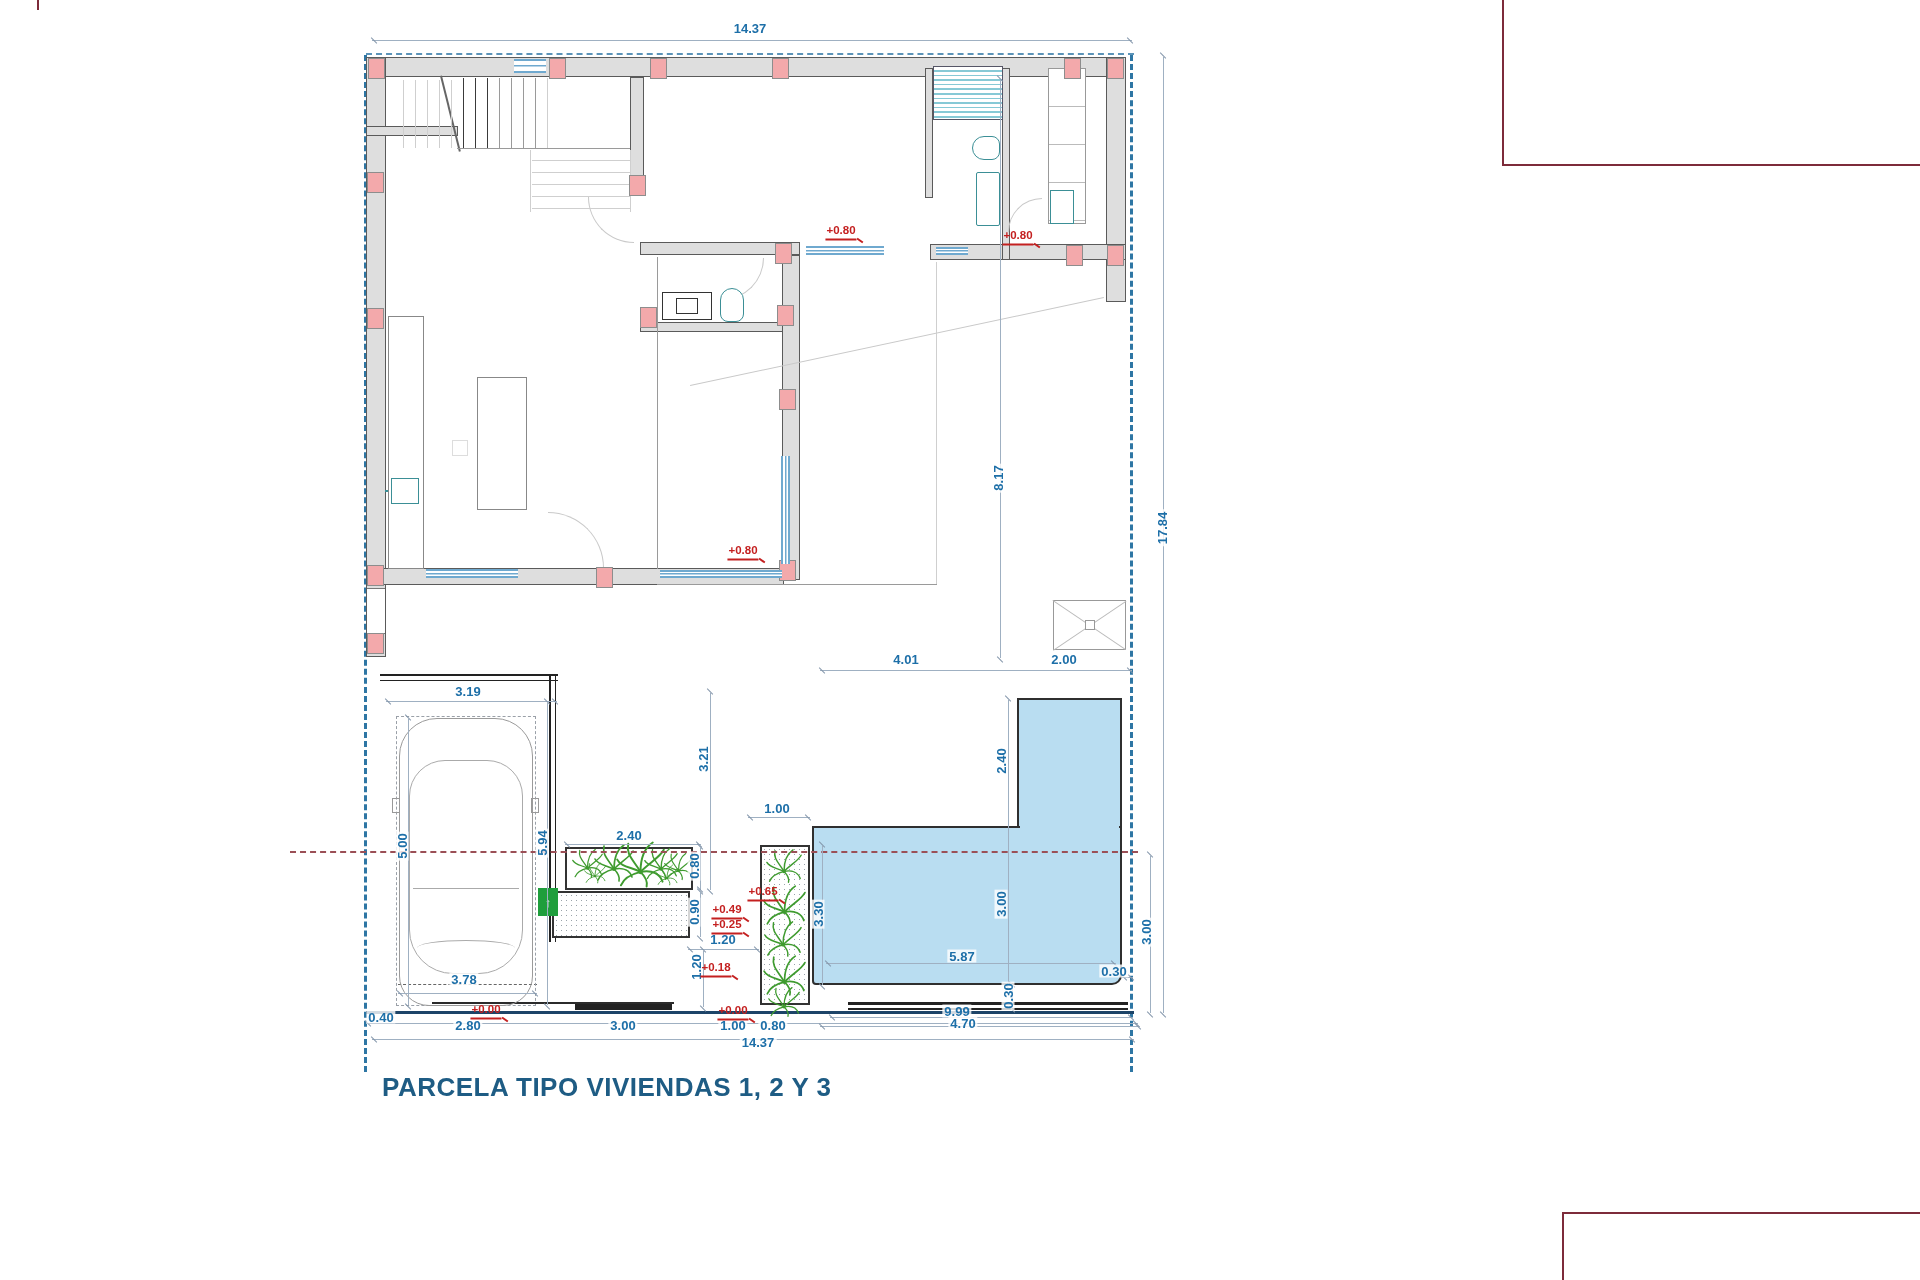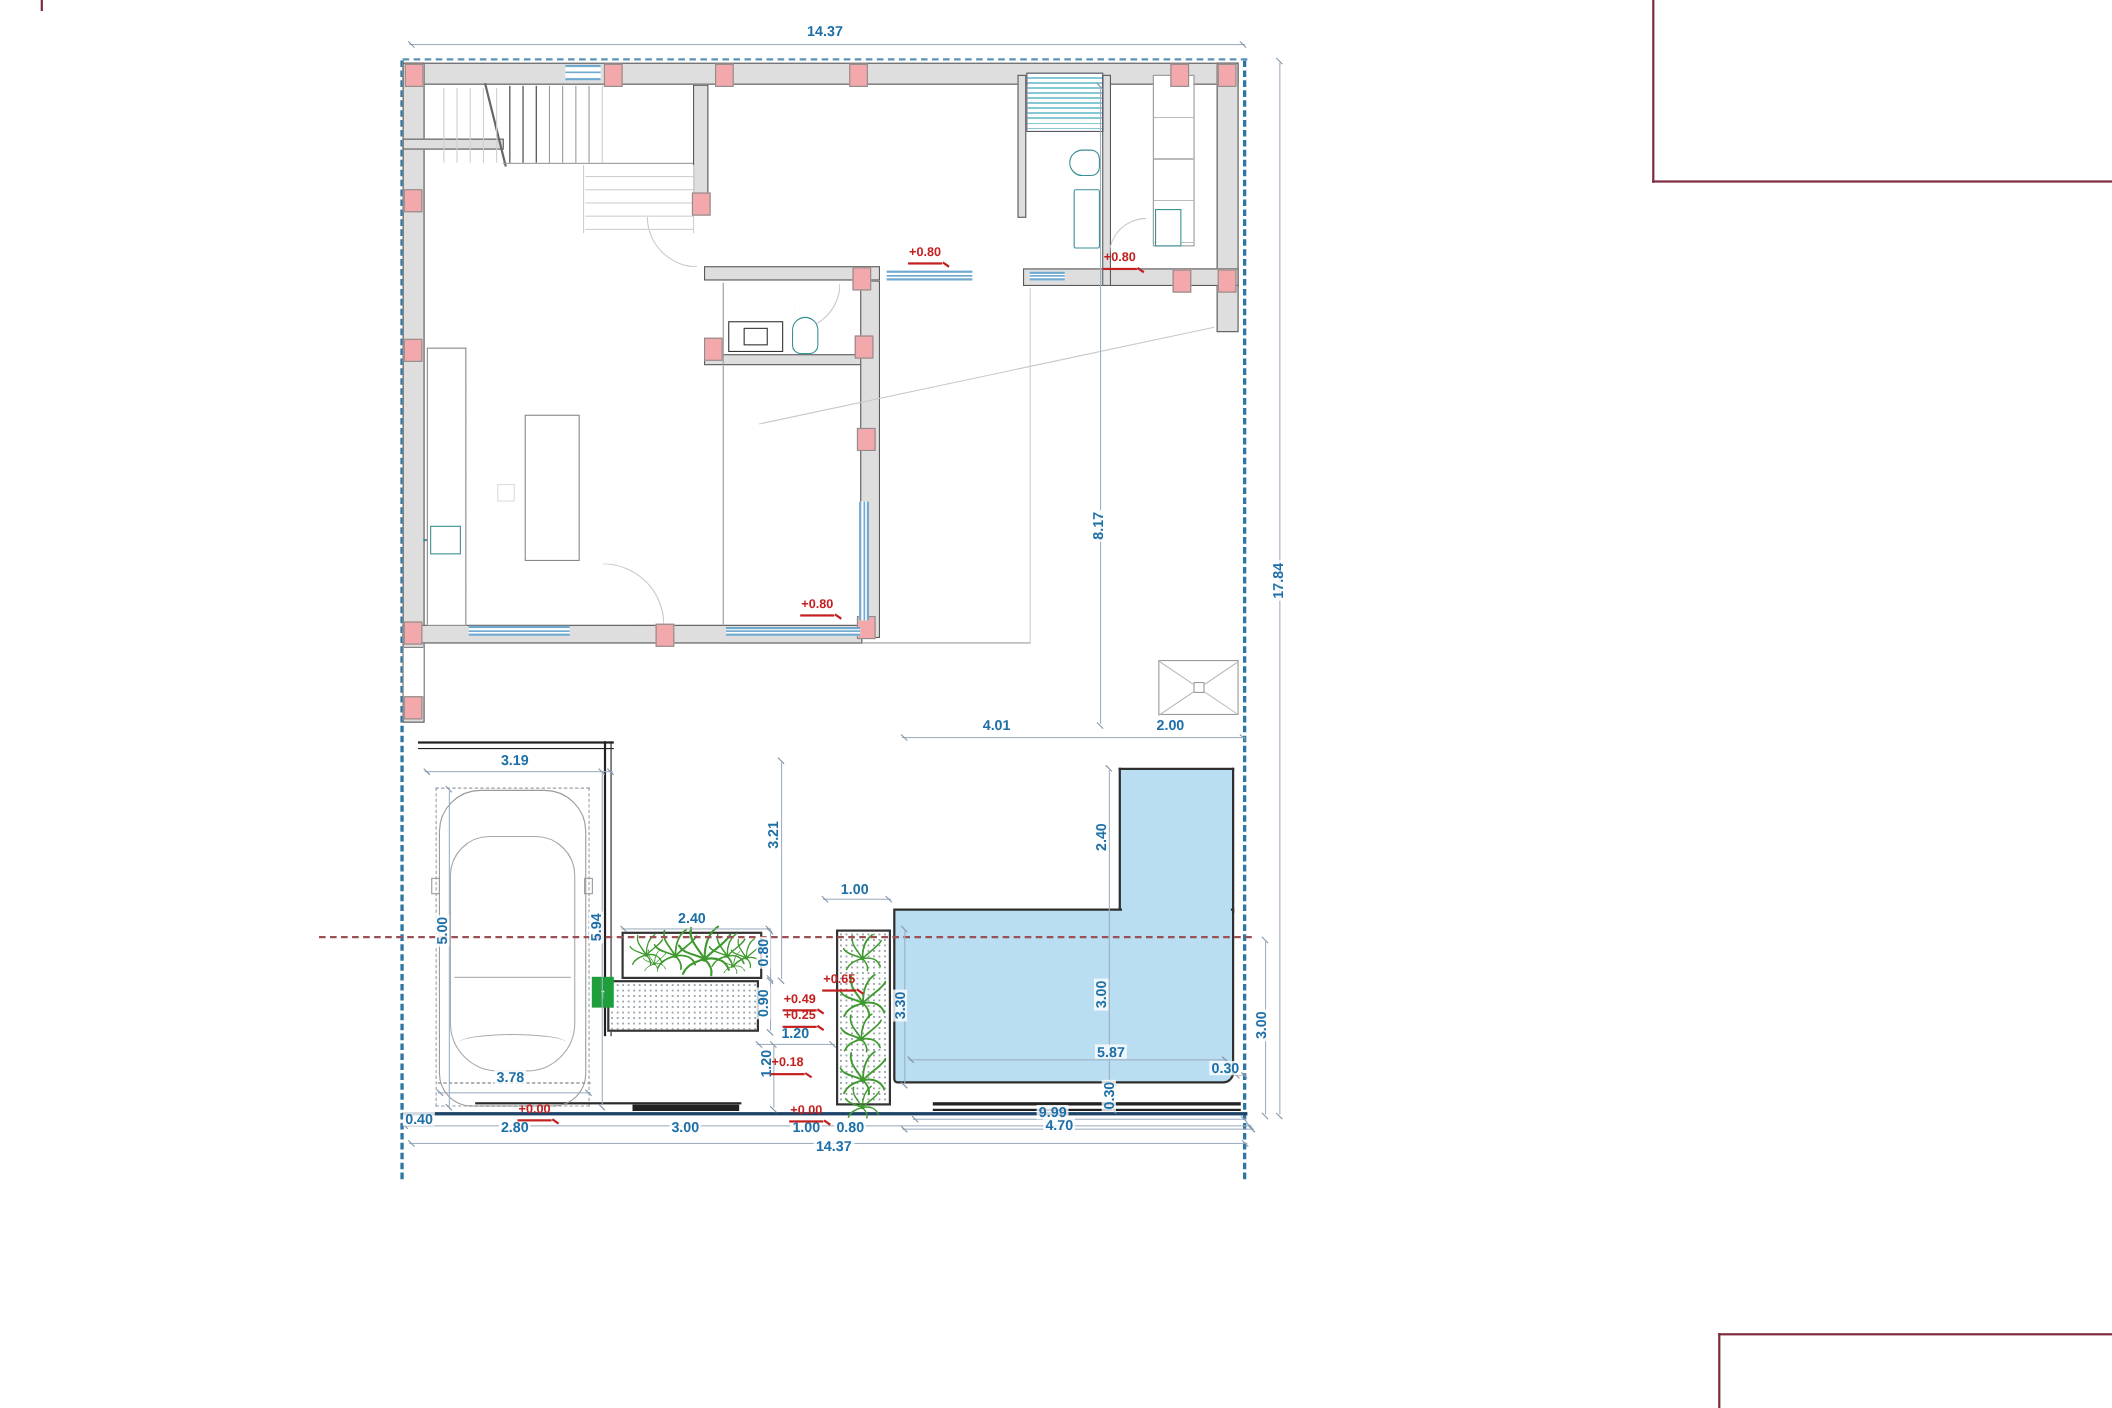--- a/index.html
+++ b/index.html
@@ -300,21 +300,21 @@
   <div id="gen-dims">
       <div class="dim" style="left: 750px; top: 28px;">14.37</div>
       <div class="dim" style="left: 758px; top: 1042px;">14.37</div>
       <div class="dim r" style="left: 1162px; top: 528px;">17.84</div>
       <div class="dim r" style="left: 998px; top: 478px;">8.17</div>
       <div class="dim" style="left: 906px; top: 659px;">4.01</div>
       <div class="dim" style="left: 1064px; top: 659px;">2.00</div>
       <div class="dim r" style="left: 1001px; top: 761px;">2.40</div>
       <div class="dim r" style="left: 1001px; top: 904px;">3.00</div>
       <div class="dim r" style="left: 818px; top: 914px;">3.30</div>
-      <div class="dim" style="left: 1010px; top: 956px;">5.87</div>
+      <div class="dim" style="left: 962px; top: 956px;">5.87</div>
       <div class="dim r" style="left: 1008px; top: 996px;">0.30</div>
       <div class="dim" style="left: 1114px; top: 971px;">0.30</div>
       <div class="dim r" style="left: 1146px; top: 932px;">3.00</div>
       <div class="dim r" style="left: 703px; top: 759px;">3.21</div>
       <div class="dim" style="left: 629px; top: 835px;">2.40</div>
       <div class="dim" style="left: 777px; top: 808px;">1.00</div>
       <div class="dim r" style="left: 694px; top: 866px;">0.80</div>
       <div class="dim r" style="left: 694px; top: 912px;">0.90</div>
       <div class="dim" style="left: 723px; top: 939px;">1.20</div>
       <div class="dim r" style="left: 696px; top: 967px;">1.20</div>
@@ -335,20 +335,21 @@
       <div class="lvl" style="left: 1018px; top: 245px;">+0.80</div>
       <div class="lvl" style="left: 743px; top: 560px;">+0.80</div>
       <div class="lvl" style="left: 727px; top: 901px; margin-left: 36px;">+0.65</div>
       <div class="lvl" style="left: 727px; top: 919px;">+0.49</div>
       <div class="lvl" style="left: 727px; top: 934px;">+0.25</div>
       <div class="lvl" style="left: 716px; top: 977px;">+0.18</div>
       <div class="lvl" style="left: 486px; top: 1019px;">+0.00</div>
       <div class="lvl" style="left: 733px; top: 1020px;">+0.00</div>
     </div>
 
+  <div class="title" style="left:382px;top:1072px;">PARCELA TIPO VIVIENDAS 1, 2 Y 3</div>
 
   <svg width="0" height="0" style="position:absolute" aria-hidden="true">
     <defs>
       <g id="palm" fill="none" stroke="#3f9b2f" stroke-width="1.6" stroke-linecap="round">
         <path d="M20 26 C12 22 4 22 1 16"></path>
         <path d="M20 26 C14 16 8 12 10 3"></path>
         <path d="M20 26 C20 14 24 6 30 2"></path>
         <path d="M20 26 C28 18 36 14 39 8"></path>
         <path d="M20 26 C30 24 36 28 38 34"></path>
         <path d="M20 26 C12 28 6 32 4 37"></path>

